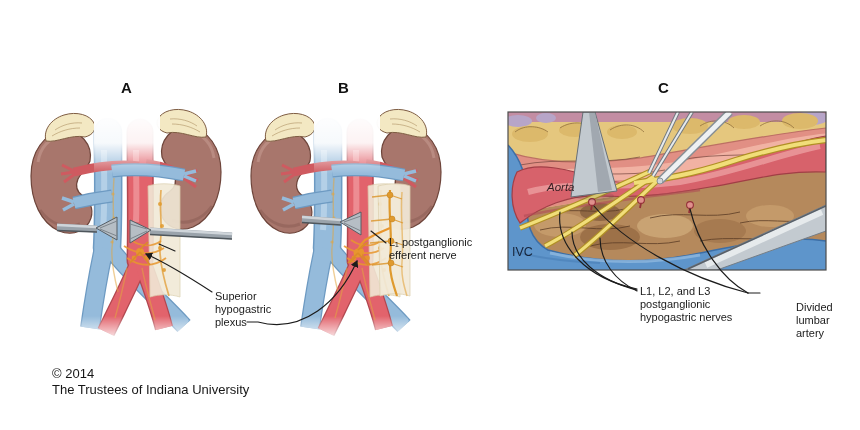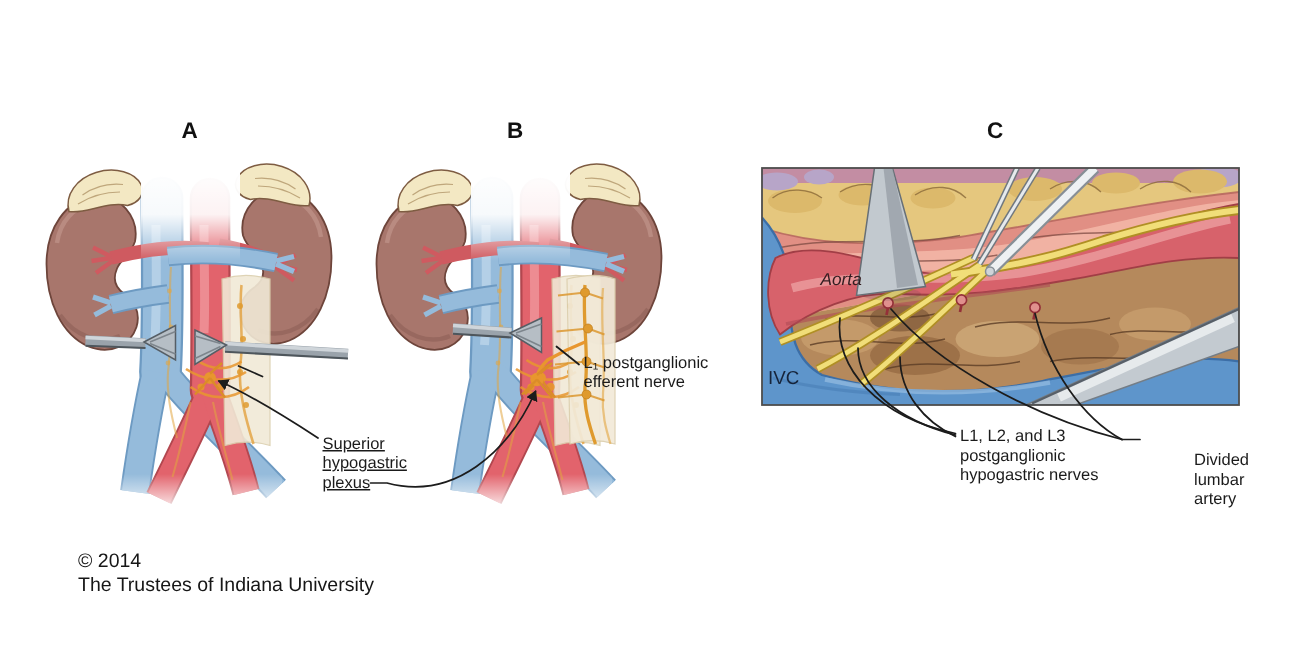--- a/index.html
+++ b/index.html
@@ -277,21 +277,21 @@
     <path d="M 748,293 L 760,293"></path>
     <path d="M 690,209 C 699,246 722,279 748,293"></path>
     <path d="M 594,206 C 625,243 686,277 748,293"></path>
   </g>
 </svg>
 
   <div class="lbl panel-letter" style="left:121px;top:80px;">A</div>
   <div class="lbl panel-letter" style="left:338px;top:80px;">B</div>
   <div class="lbl panel-letter" style="left:658px;top:80px;">C</div>
 
-  <div class="lbl" style="left:215px;top:290px;text-decoration:underline;">Superior
+  <div class="lbl" style="left:215px;top:290px;">Superior
 hypogastric
 plexus</div>
   <div class="lbl" style="left:389px;top:236px;">L₁ postganglionic
 efferent nerve</div>
   <div class="lbl" style="left:640px;top:285px;">L1, L2, and L3
 postganglionic
 hypogastric nerves</div>
   <div class="lbl" style="left:796px;top:285px;margin-top:16px;">Divided
 lumbar
 artery</div>

